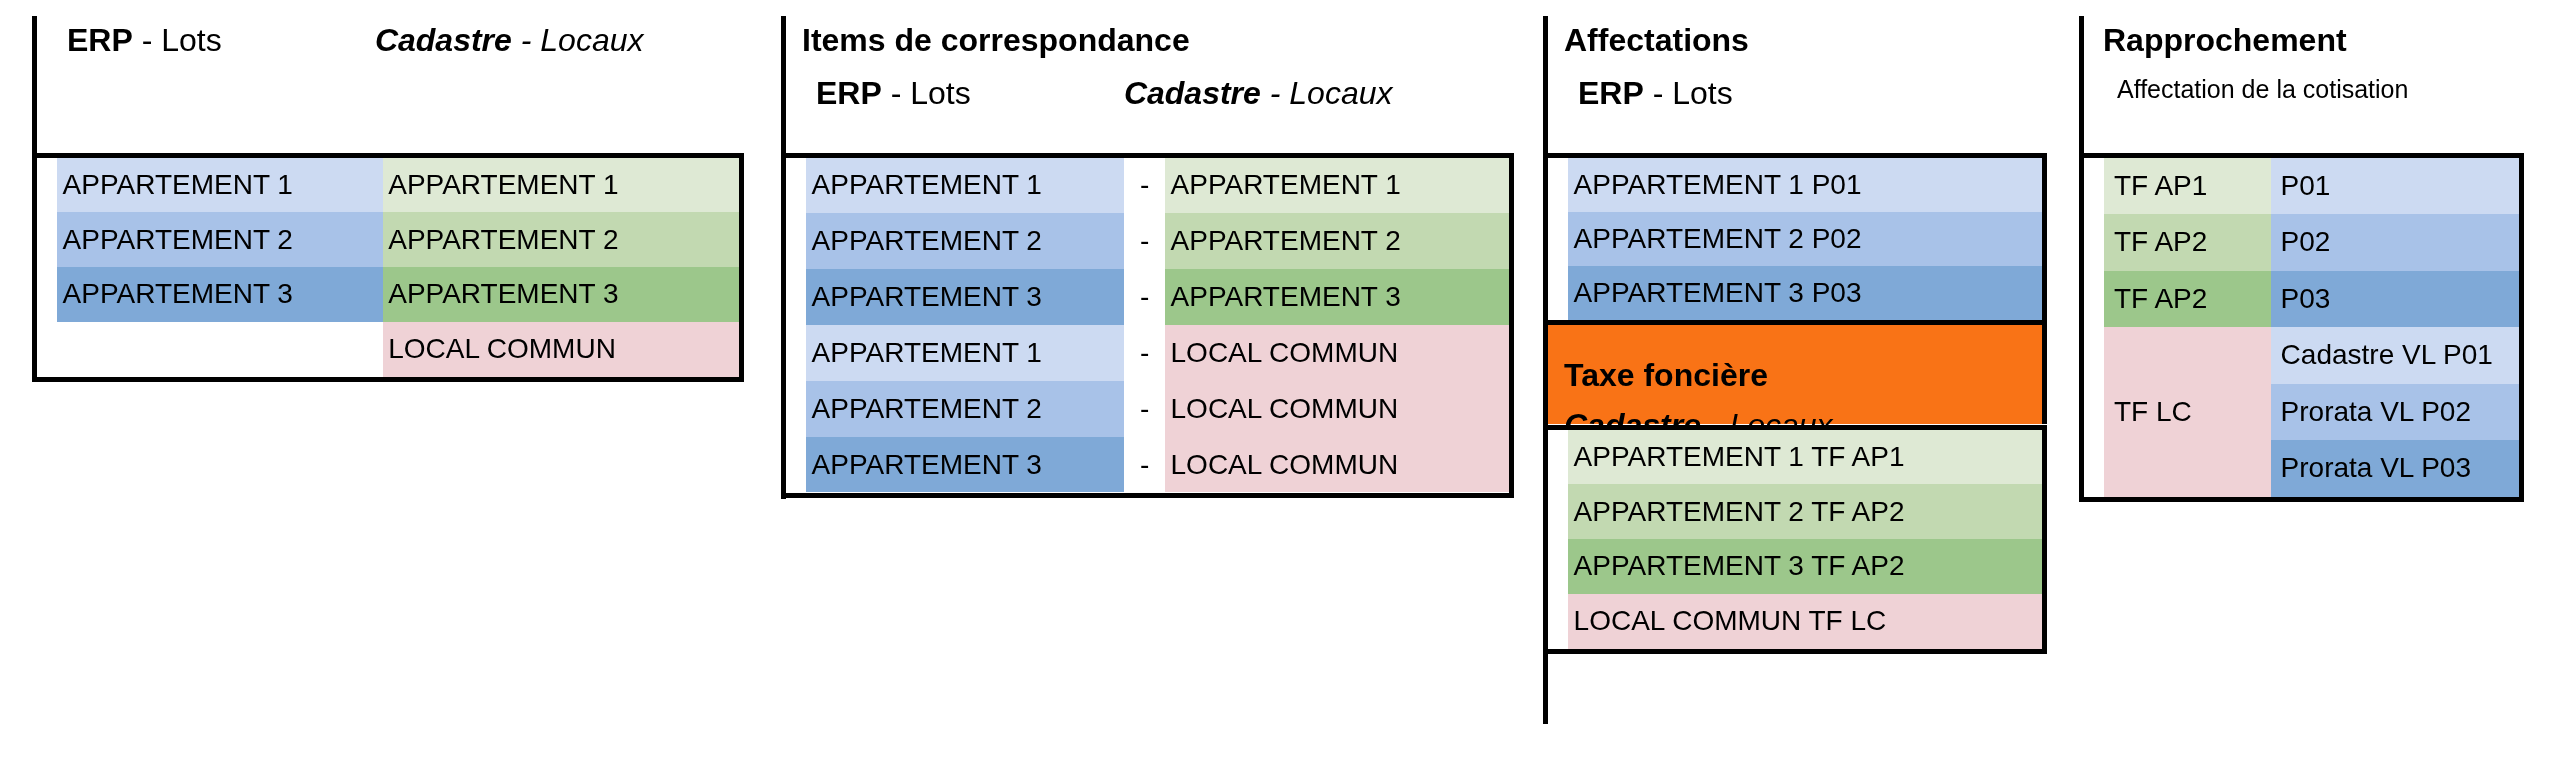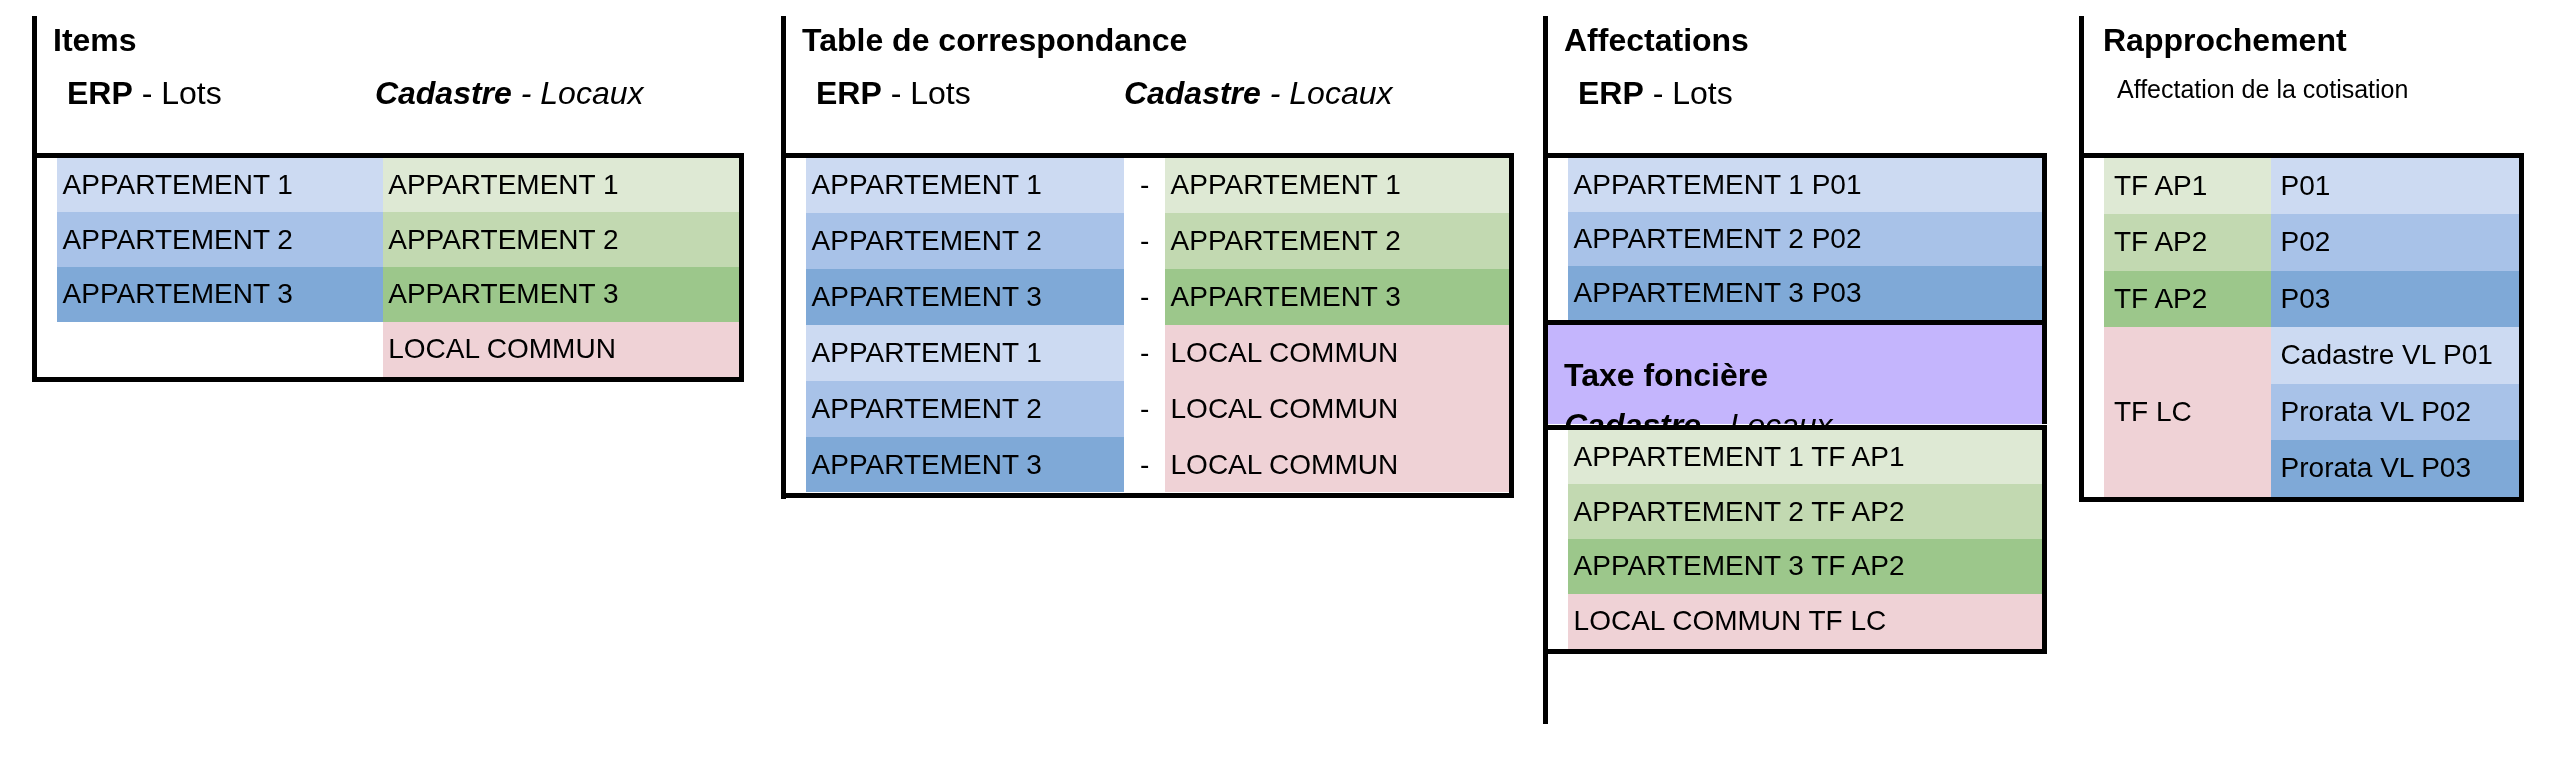--- a/index.html
+++ b/index.html
@@ -122,21 +122,21 @@
   #panel-corr .col-right { width: 347px; }
   #panel-corr .cell { height: 57px; }
 
   
   #panel-aff { left: 1543px; top: 15.5px; width: 456px; height: 708px; }
   #panel-aff .panel-head { padding-top: 8.5px; }
   #panel-aff .panel-title { margin-bottom: 21px; }
   #panel-aff .tbox-top { left: 0; top: 137px; width: 504px; height: 172px; }
   #panel-aff .sub-block { position: absolute; left: 0; top: 309px; width: 504px; height: 99px;
                           border-left: 5px solid #000; border-right: 5px solid #000;
-                          box-sizing: border-box; background:#c4b5fd; padding-left: 16px; padding-top: 34px; }
+                          box-sizing: border-box; background:#f97316; padding-left: 16px; padding-top: 34px; }
   #panel-aff .sub-block .panel-title { margin-bottom: 18.3px; }
   #panel-aff .tbox-bot { left: 0; top: 409px; width: 504px; height: 229px; }
   #panel-aff .col-full { width: 479px; }
   #panel-aff .cell { height: 57px; }
 
   
   #panel-rap { left: 2079px; top: 15.5px; width: 445px; height: 486px; }
   #panel-rap .panel-head { padding-top: 8.5px; padding-left: 24px; }
   #panel-rap .panel-title { margin-bottom: 21px; }
   #panel-rap .tbox { left: 0; top: 137px; width: 445px; height: 349px; }
@@ -144,21 +144,20 @@
   #panel-rap .col-right { width: 252px; }
   #panel-rap .cell { height: 57px; padding-left: 10px; }
   #panel-rap .cell.span3 { height: 171px; }
 </style>
 </head>
 <body>
 
 <section class="panel" id="panel-items">
   <div class="panel-frame"></div>
   <div class="panel-head">
-    <div class="panel-title">Items</div>
     <div class="panel-sub">
       <span style="display:inline-block;width:299px;">
         <span class="src-erp">ERP</span><span class="src-tail"> - Lots</span>
       </span>
       <span>
         <span class="src-cad">Cadastre</span><span class="src-tail" style="font-style:italic;"> - Locaux</span>
       </span>
     </div>
   </div>
 
@@ -175,21 +174,21 @@
       <div class="cell g2">APPARTEMENT 2</div>
       <div class="cell g3">APPARTEMENT 3</div>
       <div class="cell p1">LOCAL COMMUN</div>
     </div>
   </div>
 </section>
 
 <section class="panel" id="panel-corr">
   <div class="panel-frame"></div>
   <div class="panel-head">
-    <div class="panel-title">Table de correspondance</div>
+    <div class="panel-title">Items de correspondance</div>
     <div class="panel-sub">
       <span style="display:inline-block;width:299px;">
         <span class="src-erp">ERP</span><span class="src-tail"> - Lots</span>
       </span>
       <span>
         <span class="src-cad">Cadastre</span><span class="src-tail" style="font-style:italic;"> - Locaux</span>
       </span>
     </div>
   </div>
 

